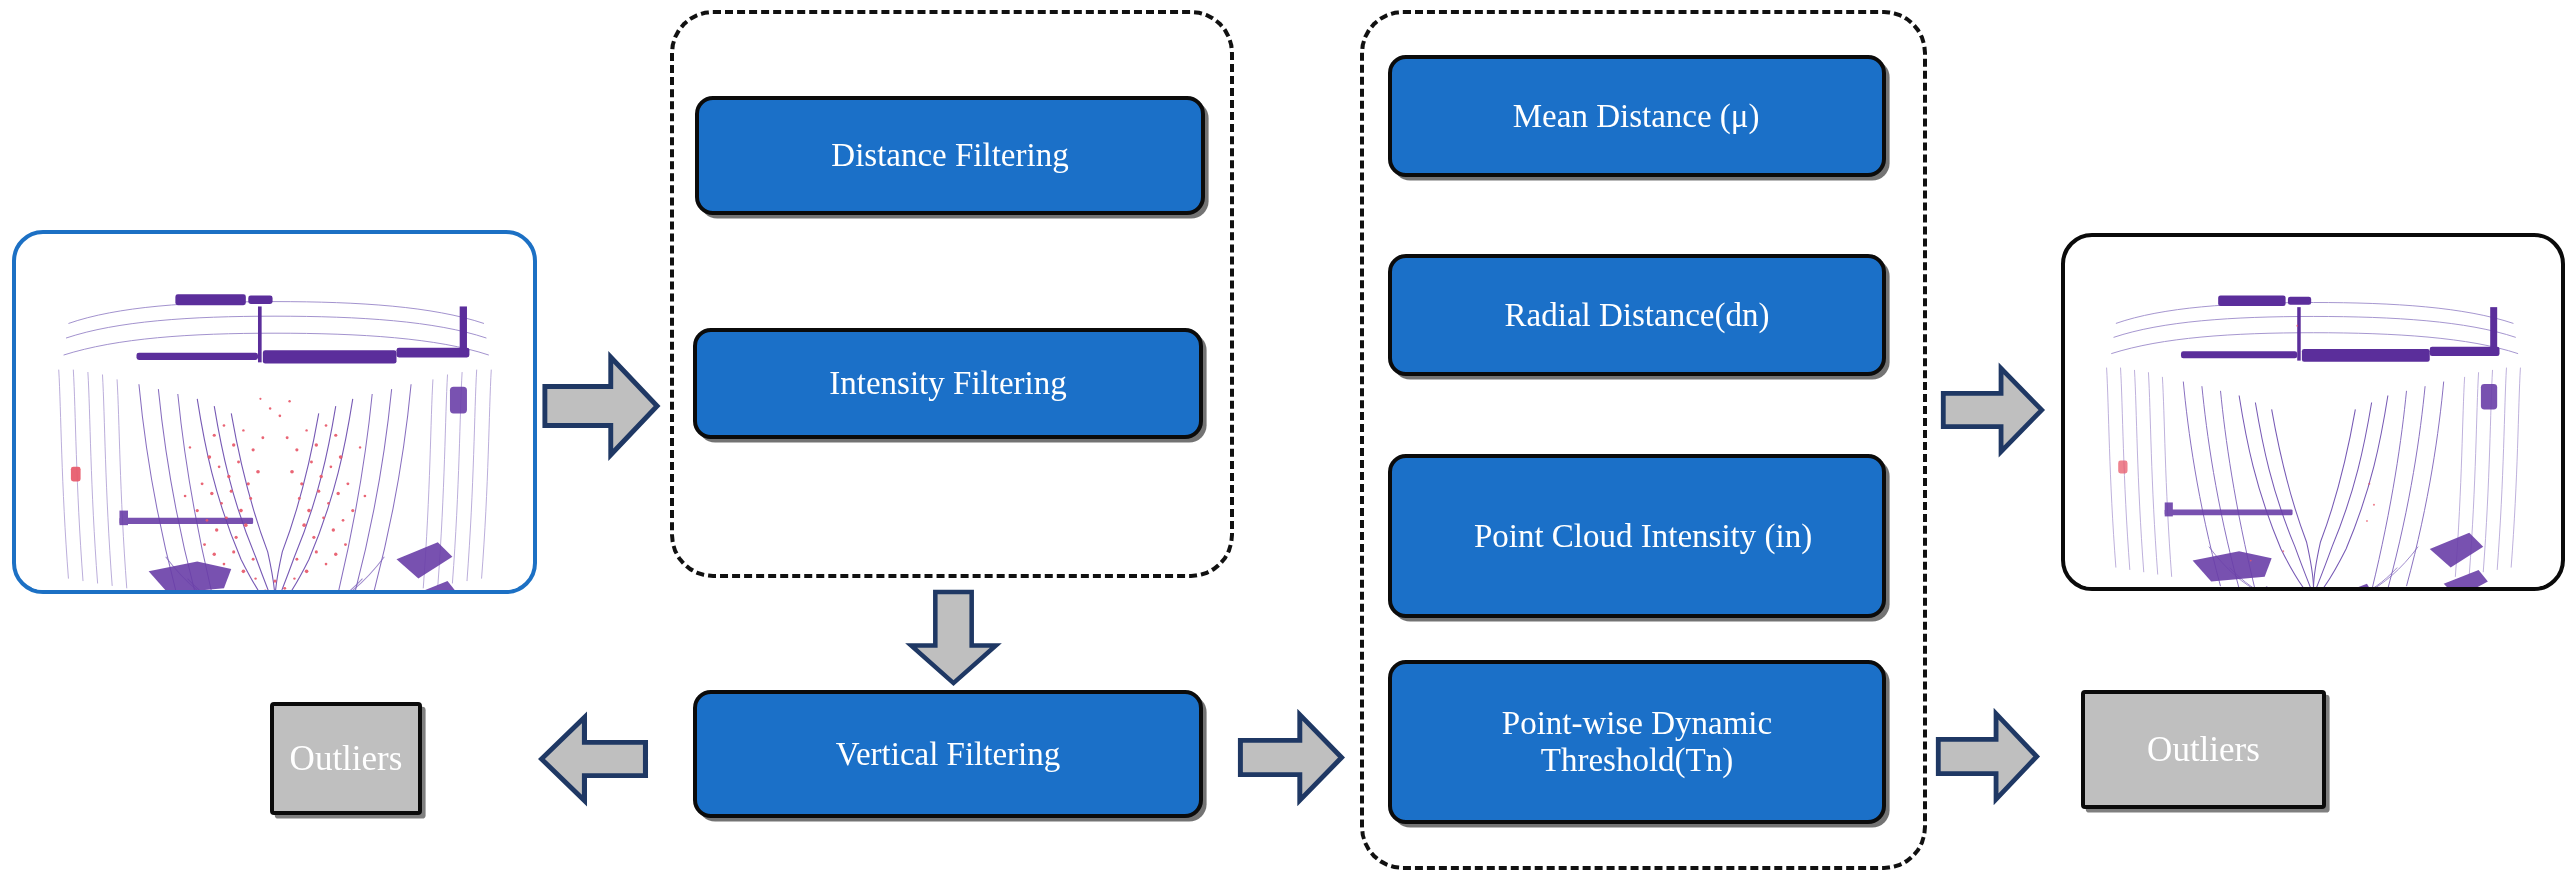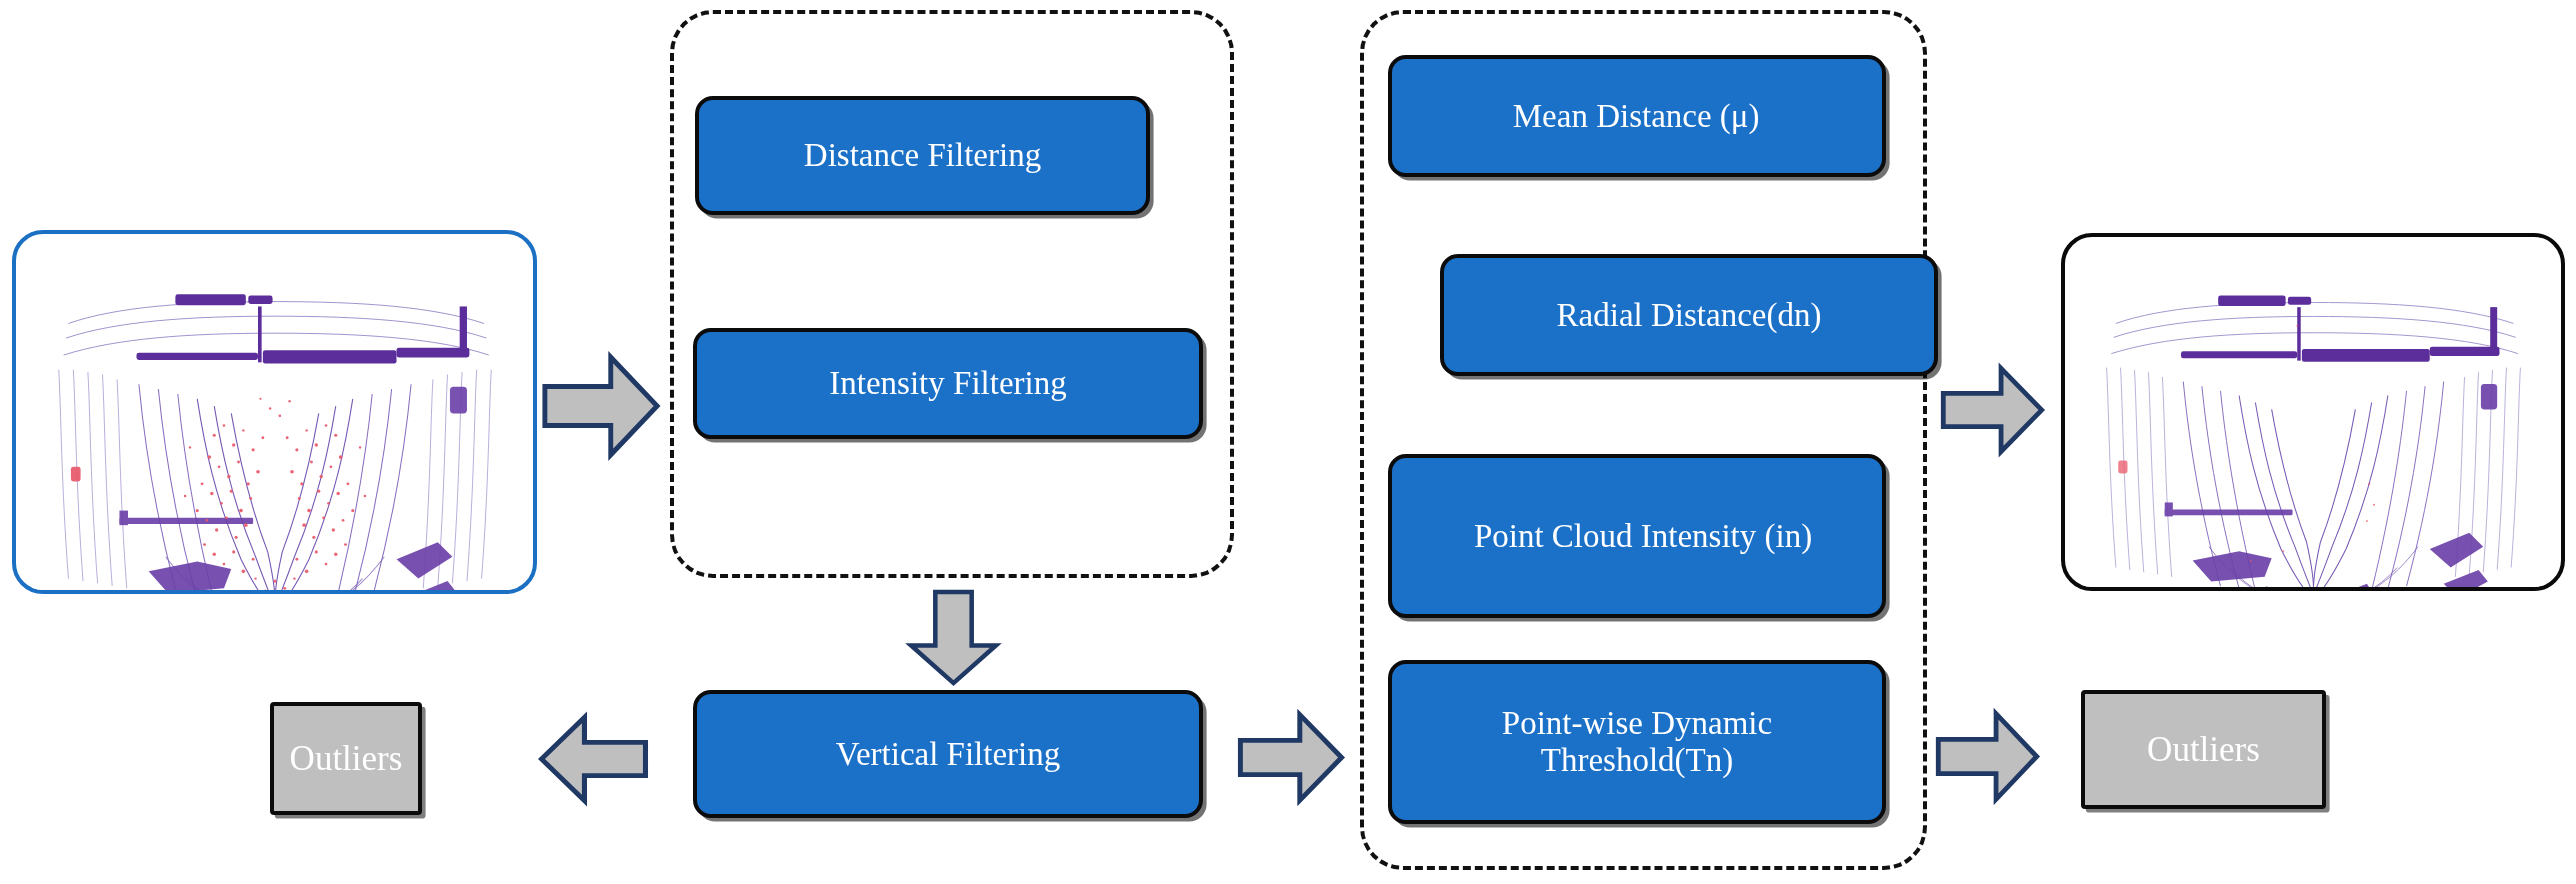--- a/index.html
+++ b/index.html
@@ -234,41 +234,41 @@
   </div>
 
   <div class="abs arrow" style="left:540px; top:345px; width:122px; height:122px;">
     <svg viewBox="0 0 100 100" preserveAspectRatio="none">
       <polygon points="4,34 58,34 58,10 96,50 58,90 58,66 4,66" fill="#BFBFBF" stroke="#1F3864" stroke-width="4" stroke-linejoin="miter"></polygon>
     </svg>
   </div>
 
   <div class="abs dashed-group" style="left:670px; top:9.6px; width:564px; height:568px;"></div>
 
-  <div class="abs proc-box" style="left:695px; top:96px; width:455px; height:119px;">
+  <div class="abs proc-box" style="left:695px; top:96px; width:510px; height:119px;">
     <span>Distance Filtering</span>
   </div>
 
   <div class="abs proc-box" style="left:693px; top:328px; width:510px; height:111px;">
     <span>Intensity Filtering</span>
   </div>
 
   <div class="abs arrow" style="left:903px; top:588px; width:101px; height:99px;">
     <svg viewBox="0 0 100 100" preserveAspectRatio="none">
       <polygon points="32,4 68,4 68,58 92,58 50,96 8,58 32,58" fill="#BFBFBF" stroke="#1F3864" stroke-width="4.5" stroke-linejoin="miter"></polygon>
     </svg>
   </div>
 
   <div class="abs dashed-group" style="left:1360px; top:9.6px; width:567px; height:860px;"></div>
 
   <div class="abs proc-box" style="left:1388px; top:55px; width:498px; height:122px;padding-left:9px;">
     <span>Mean Distance (μ)</span>
   </div>
 
-  <div class="abs proc-box" style="left:1440px; top:254px; width:498px; height:122px;">
+  <div class="abs proc-box" style="left:1388px; top:254px; width:498px; height:122px;">
     <span>Radial Distance(dn)</span>
   </div>
 
   <div class="abs proc-box small-pad" style="left:1388px; top:454px; width:498px; height:164px;">
     <span style="max-width:358px;margin-left:12px;">Point Cloud Intensity (in)</span>
   </div>
 
   <div class="abs proc-box small-pad" style="left:1388px; top:660px; width:498px; height:164px;">
     <span style="max-width:430px;">Point-wise Dynamic Threshold(Tn)</span>
   </div>

